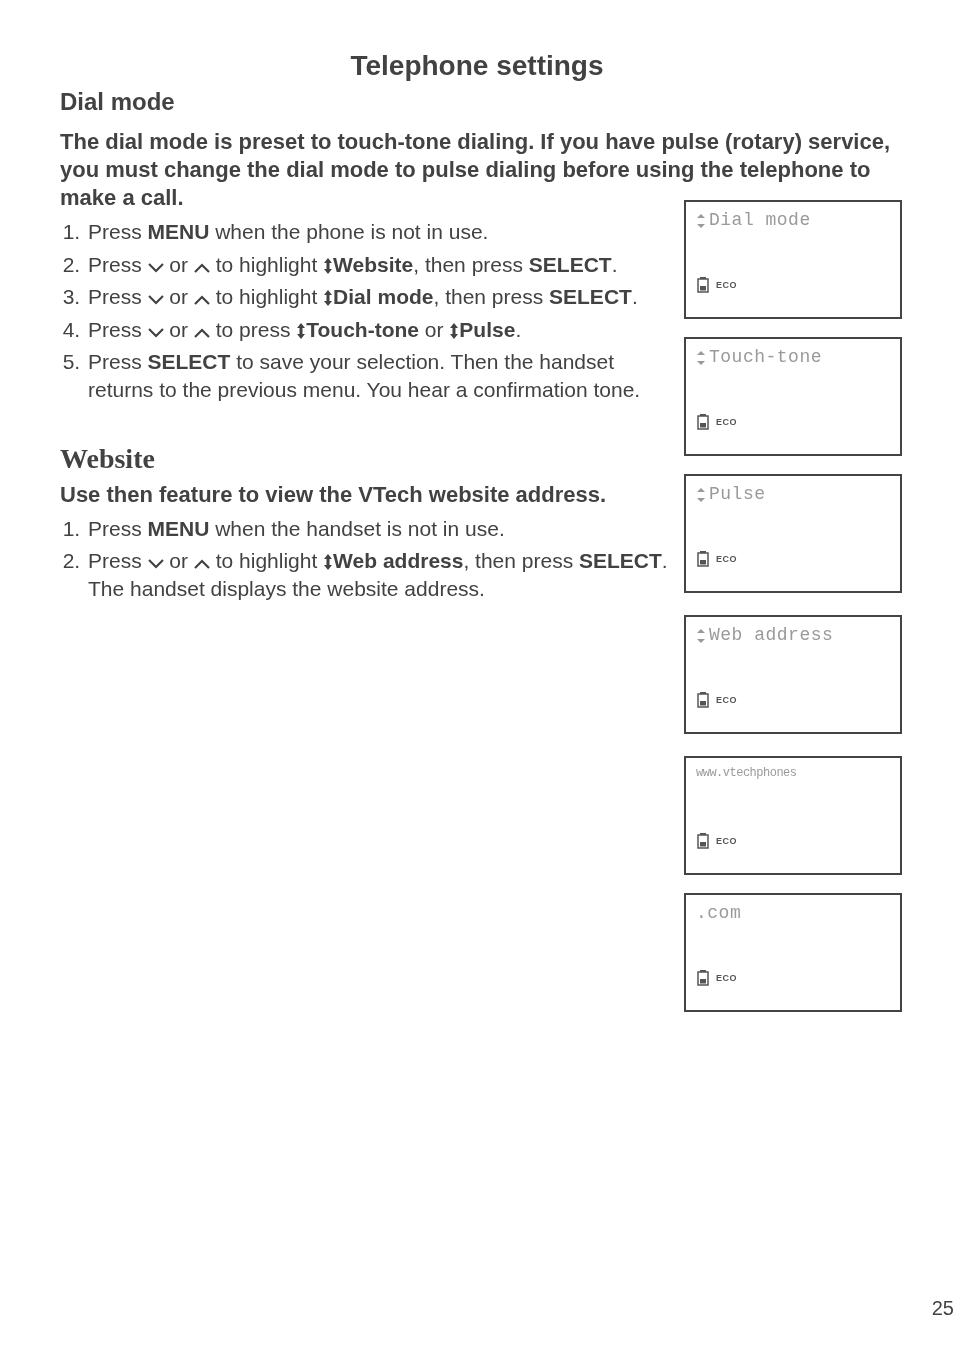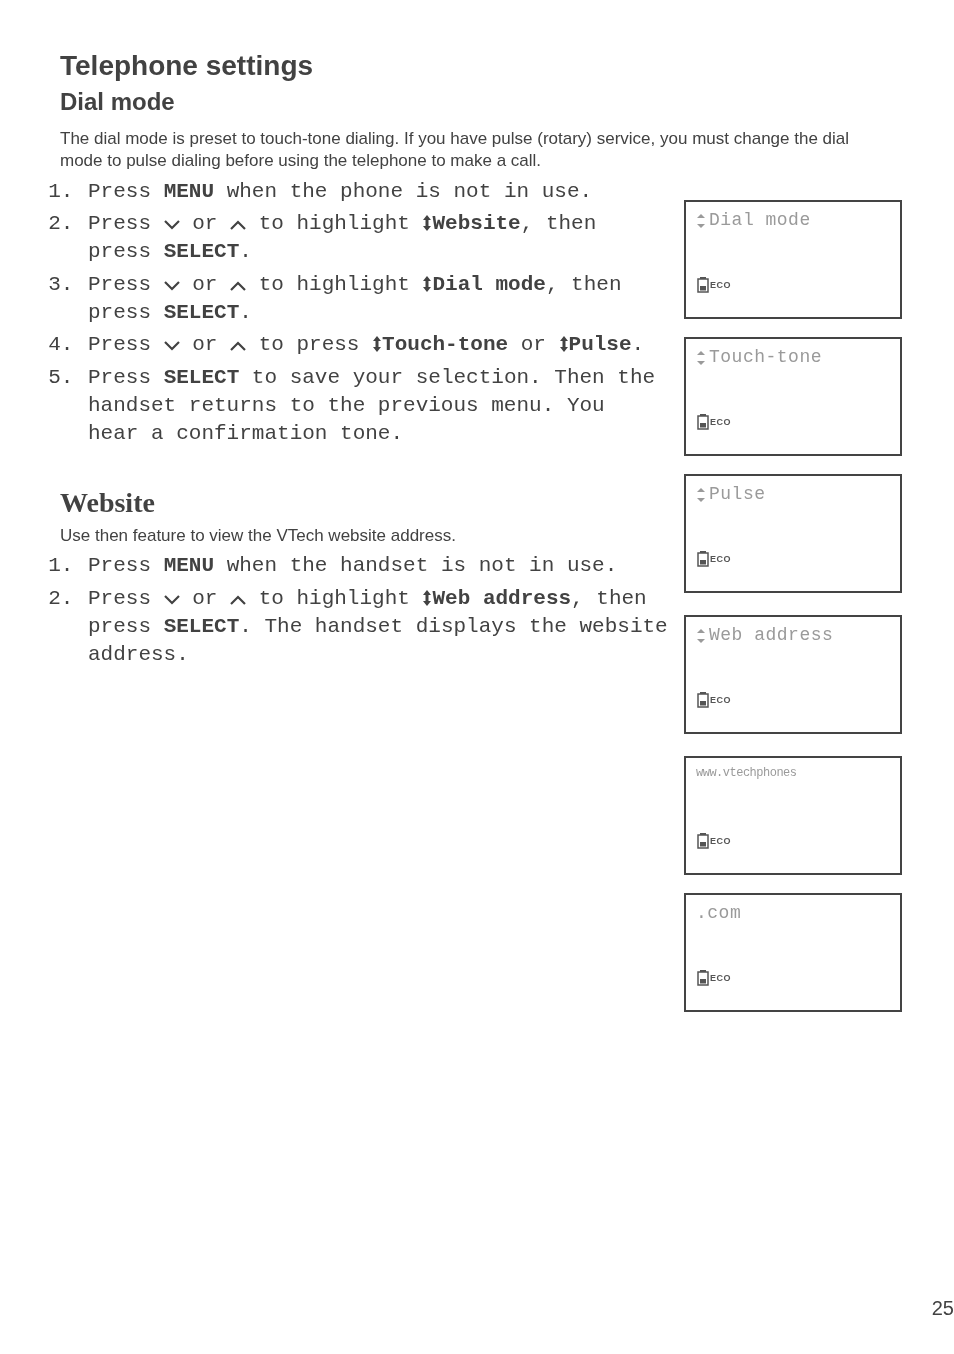--- a/index.html
+++ b/index.html
@@ -14,43 +14,44 @@
   }
   .page {
     padding: 50px 60px 40px 60px;
     position: relative;
     height: 100%;
   }
   .main-title {
     font-size: 28px;
     font-weight: bold;
     margin: 0 0 6px 0;
+    text-align: center;
   }
   .sub-title {
     font-size: 24px;
     font-weight: bold;
     margin: 0 0 12px 0;
   }
   .section-title {
     font-size: 28px;
     font-weight: bold;
     margin: 38px 0 6px 0;
     font-family: Liberation Serif, serif;
   }
   .intro {
-    font-size: 17px;
+    font-size: 22px;
     line-height: 1.28;
     margin: 0 0 6px 0;
+    font-weight: bold;
   }
   ol {
     margin: 0;
     padding-left: 26px;
     font-size: 21px;
     line-height: 1.35;
-    font-family: Liberation Mono, monospace;
   }
   ol li {
     padding-left: 2px;
     margin-bottom: 4px;
   }
   .b { font-weight: bold; }
   .chev {
     display: inline-block;
     position: relative;
     width: 16px;
@@ -92,20 +93,21 @@
     font-size: 18px;
     letter-spacing: 0.5px;
     display: flex;
     align-items: center;
     gap: 3px;
     white-space: nowrap;
   }
   .lcd .status {
     display: flex;
     align-items: center;
+    gap: 6px;
     font-size: 10px;
     color: #555;
     margin-bottom: 18px;
   }
   .batt {
     display: inline-block;
     width: 14px;
     height: 16px;
   }
   .eco {

